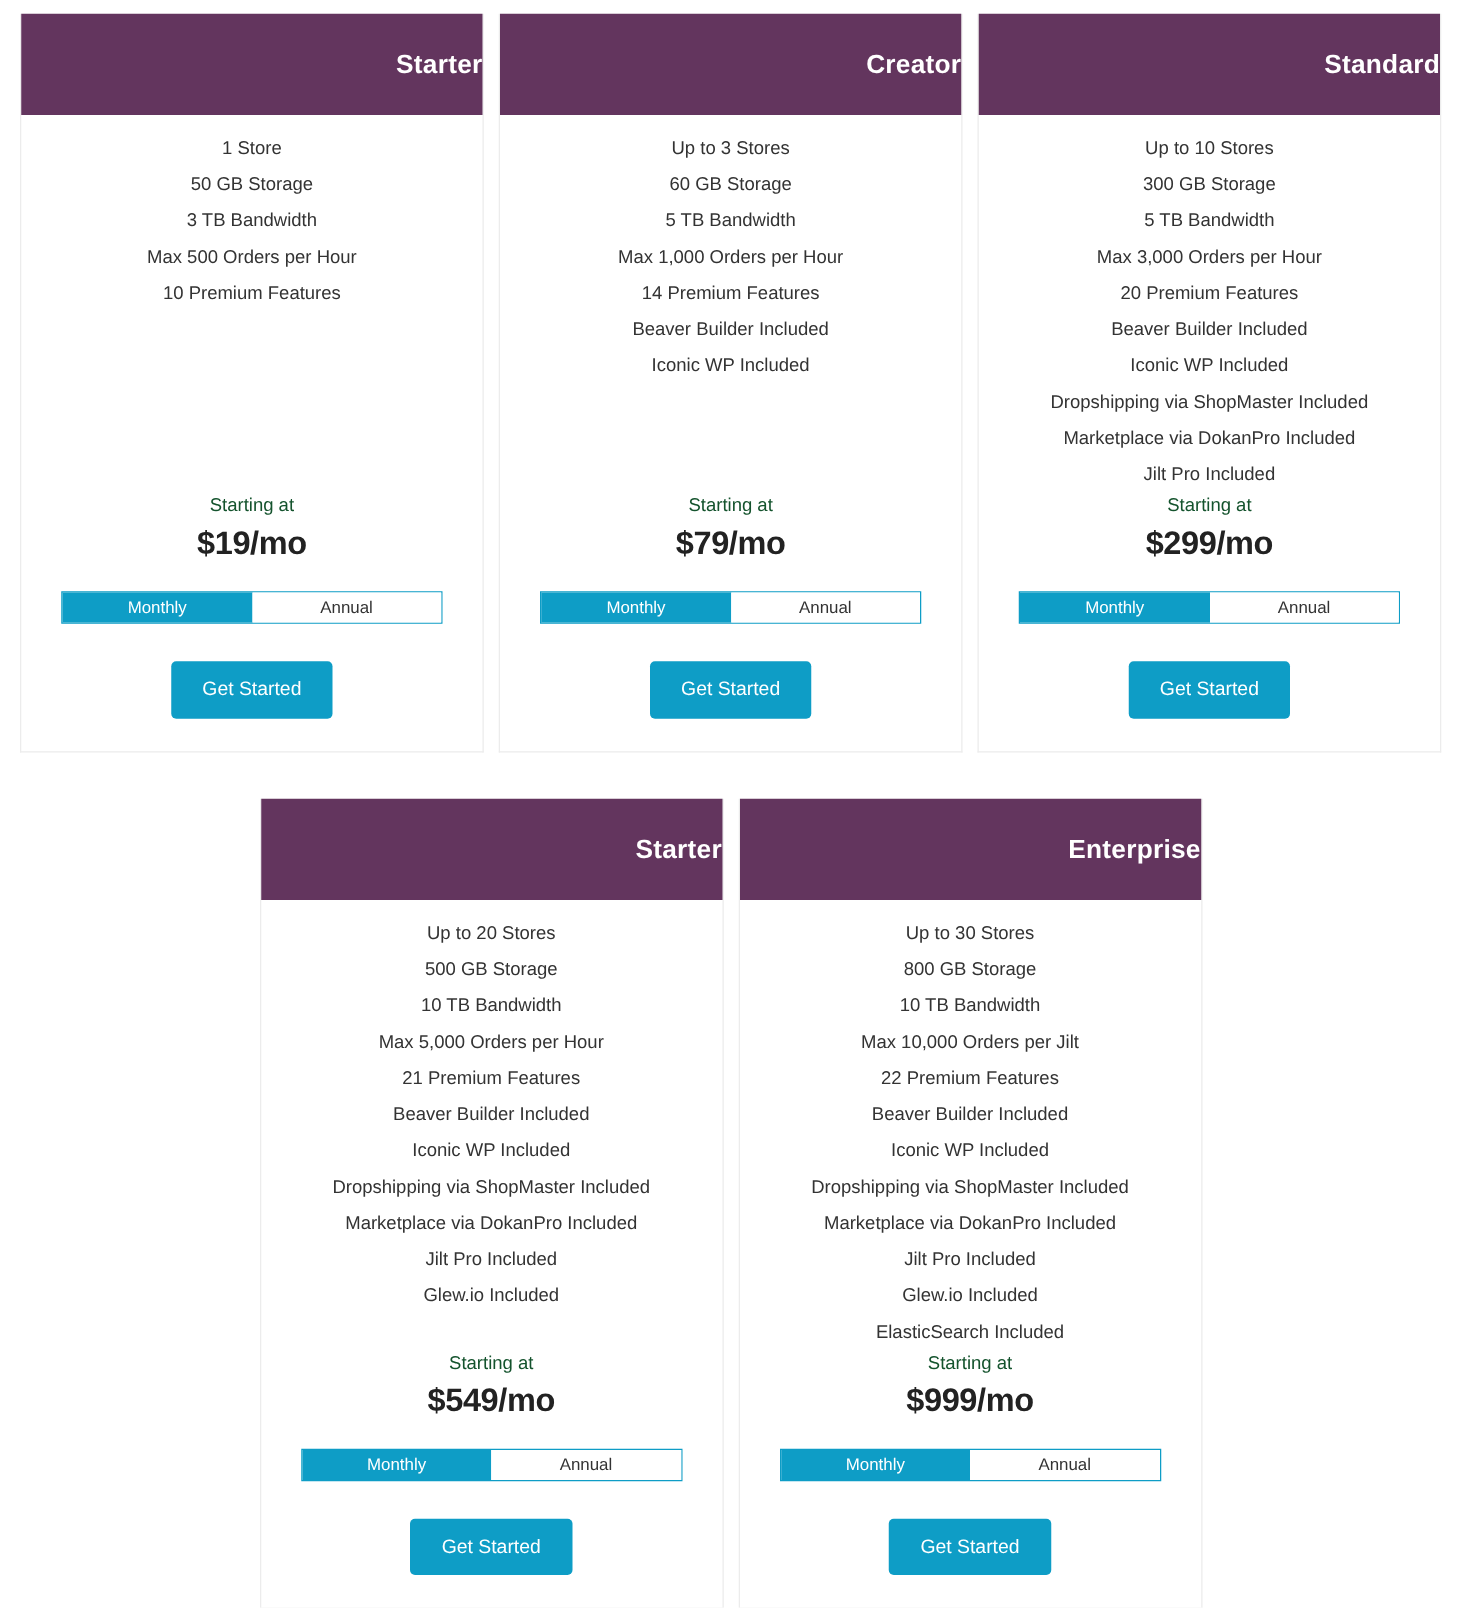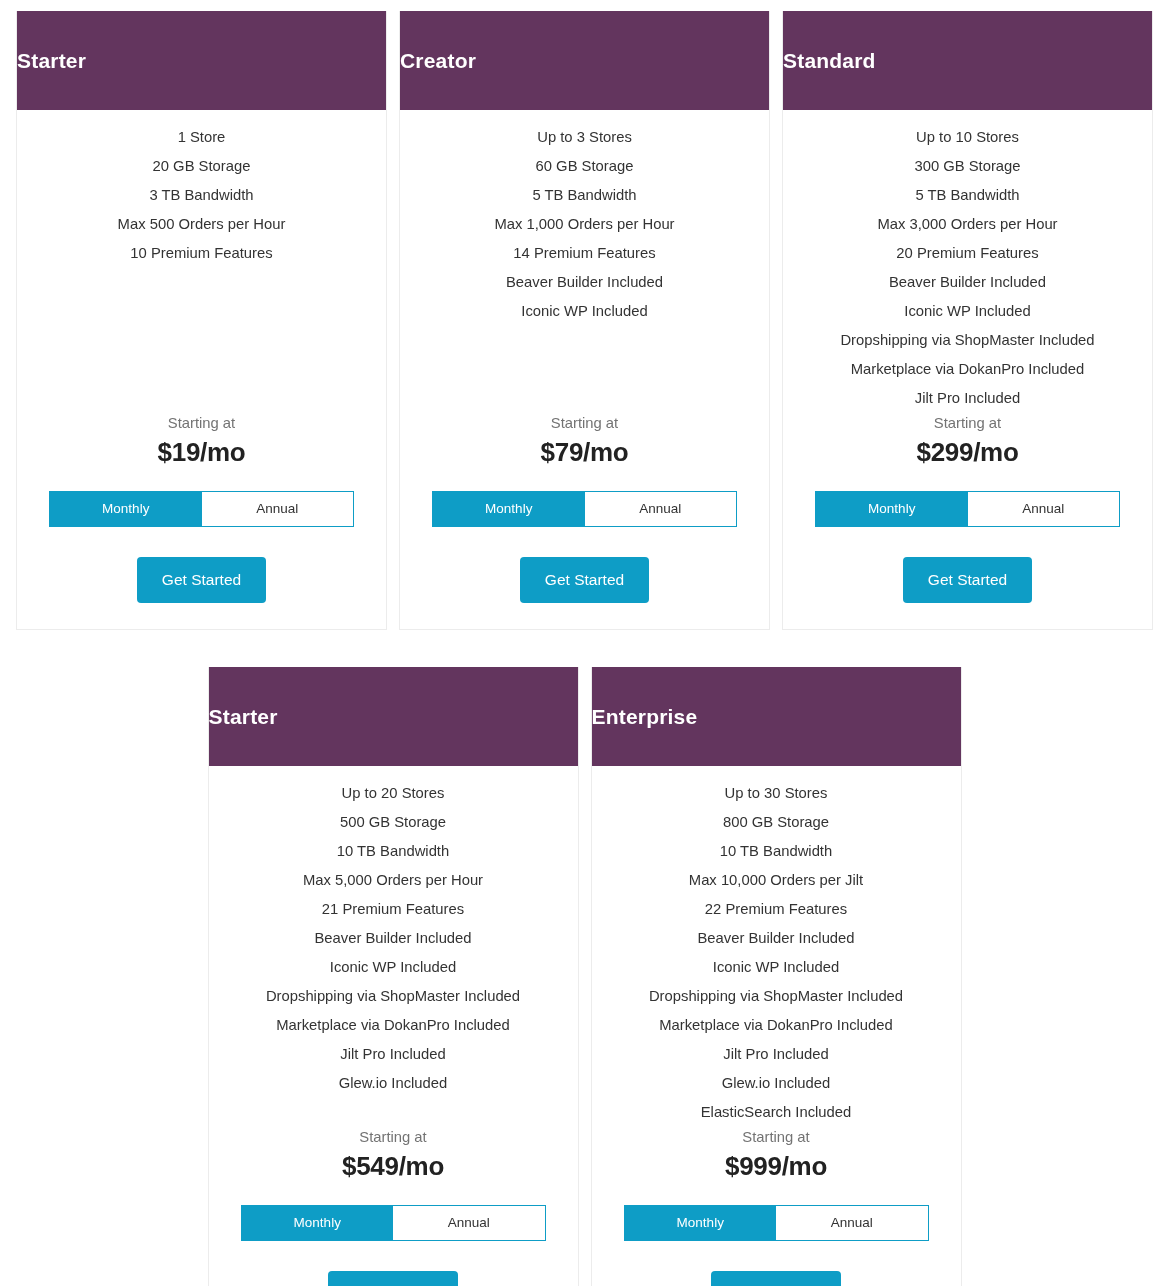--- a/index.html
+++ b/index.html
@@ -36,24 +36,24 @@
     background: #ffffff;
     border: 1px solid #ececec;
     border-top: none;
     box-sizing: border-box;
     display: flex;
     flex-direction: column;
   }
 
   .card-header {
     background: #63355e;
-    height: 99px;
+    height: 81px;
     display: flex;
     align-items: center;
-    justify-content: flex-start;
+    justify-content: flex-end;
   }
   .card-title {
     color: #ffffff;
     font-size: 21px;
     font-weight: bold;
     letter-spacing: 0.2px;
     line-height: 1;
   }
 
   .card-body {
@@ -76,37 +76,37 @@
     white-space: nowrap;
   }
 
   .price-block {
     margin-top: auto;
     text-align: center;
     padding-bottom: 6px;
   }
   .starting-at {
     font-size: 14.8px;
-    color: #737373;
+    color: #14532d;
     line-height: 20px;
   }
   .price {
     font-size: 26px;
     font-weight: bold;
     color: #222222;
     line-height: 34px;
     margin-top: 2px;
     letter-spacing: -0.3px;
   }
 
   .term-toggle {
     display: flex;
     margin: 16px 22px 0 22px;
     border: 1px solid #0e9dc6;
-    height: 36px;
+    height: 26px;
     box-sizing: border-box;
     background: #ffffff;
   }
   .term-option {
     flex: 1 1 50%;
     display: flex;
     align-items: center;
     justify-content: center;
     font-size: 13.5px;
     line-height: 1;
@@ -146,21 +146,21 @@
 
 <div class="pricing-wrap">
   <div class="row row-1">
       <div class="card">
         <div class="card-header">
           <div class="card-title">Starter</div>
         </div>
         <div class="card-body">
           <ul class="features">
             <li class="feature">1 Store</li>
-            <li class="feature">20 GB Storage</li>
+            <li class="feature">50 GB Storage</li>
             <li class="feature">3 TB Bandwidth</li>
             <li class="feature">Max 500 Orders per Hour</li>
             <li class="feature">10 Premium Features</li>
           </ul>
           <div class="price-block">
             <div class="starting-at">Starting at</div>
             <div class="price">$19/mo</div>
           </div>
           <div class="term-toggle">
             <div class="term-option active">Monthly</div>

